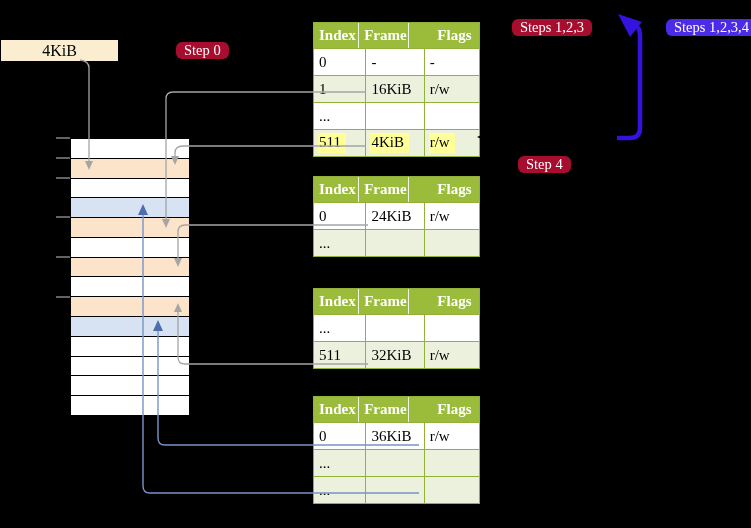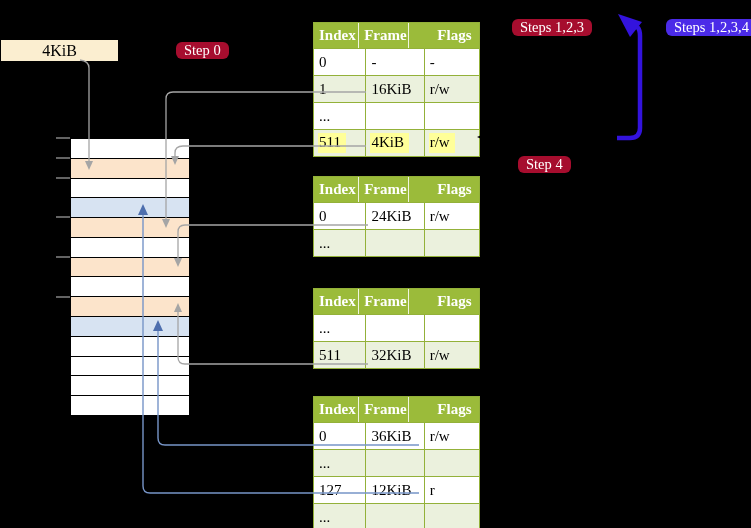--- a/index.html
+++ b/index.html
@@ -163,25 +163,20 @@
     <div class="row">
       <div class="cell c-index">0</div>
       <div class="cell c-frame">36KiB</div>
       <div class="cell c-flags">r/w</div>
     </div>
     <div class="row shade">
       <div class="cell c-index">...</div>
       <div class="cell c-frame"></div>
       <div class="cell c-flags"></div>
     </div>
-    <div class="row">
-      <div class="cell c-index">127</div>
-      <div class="cell c-frame">12KiB</div>
-      <div class="cell c-flags">r</div>
-    </div>
     <div class="row shade">
       <div class="cell c-index">...</div>
       <div class="cell c-frame"></div>
       <div class="cell c-flags"></div>
     </div>
   </div>
 
   <svg id="overlay" width="751" height="528" viewBox="0 0 751 528">
 
     <g>

